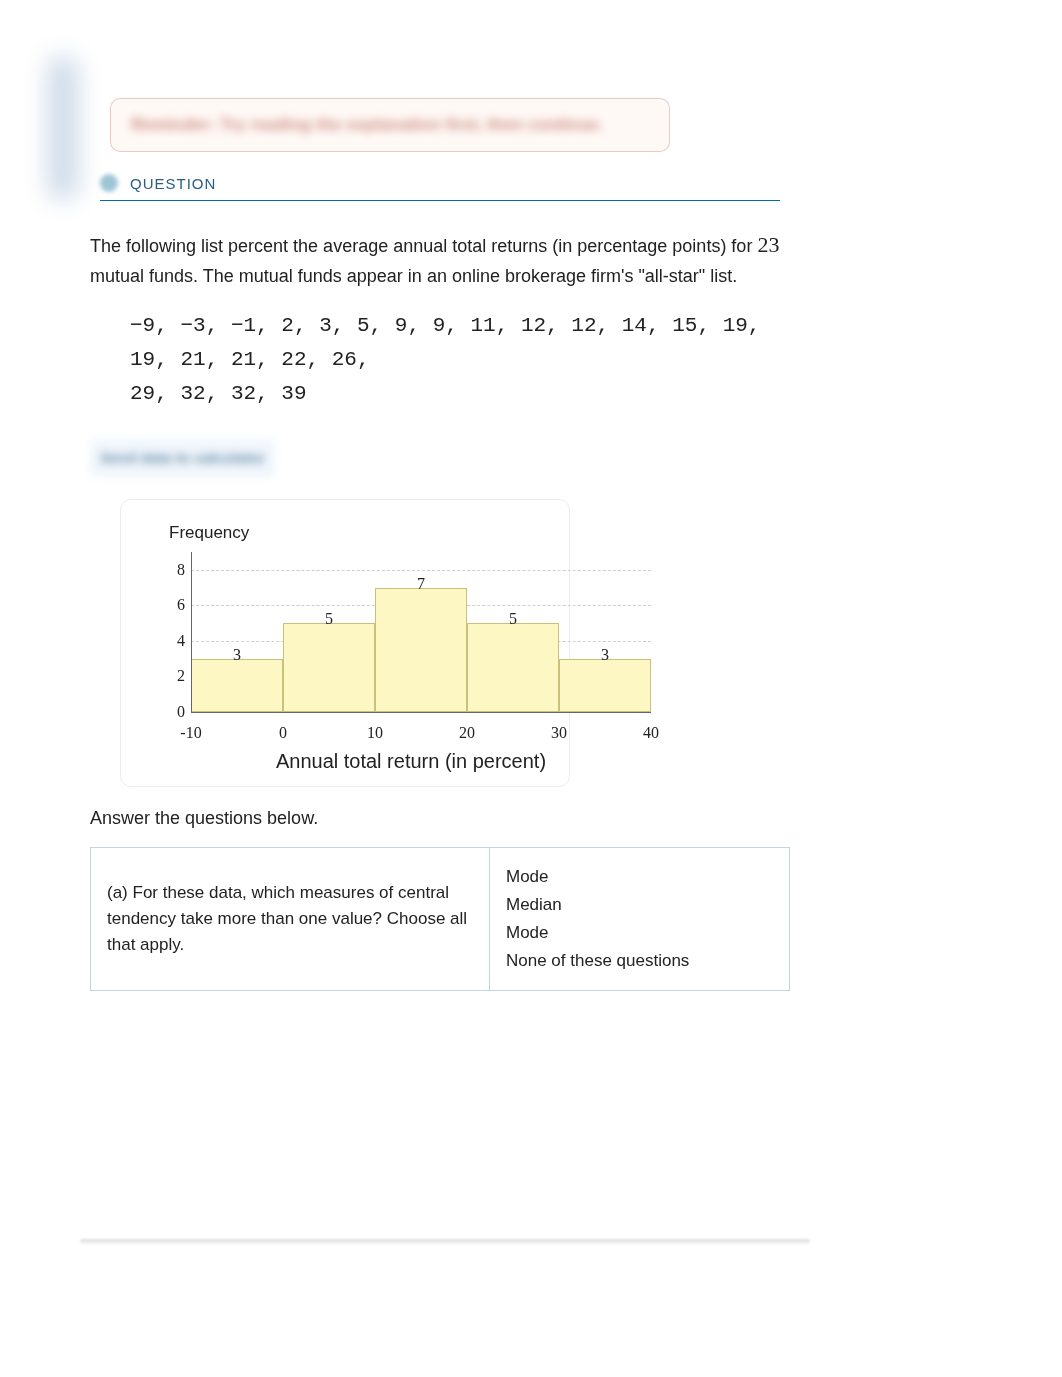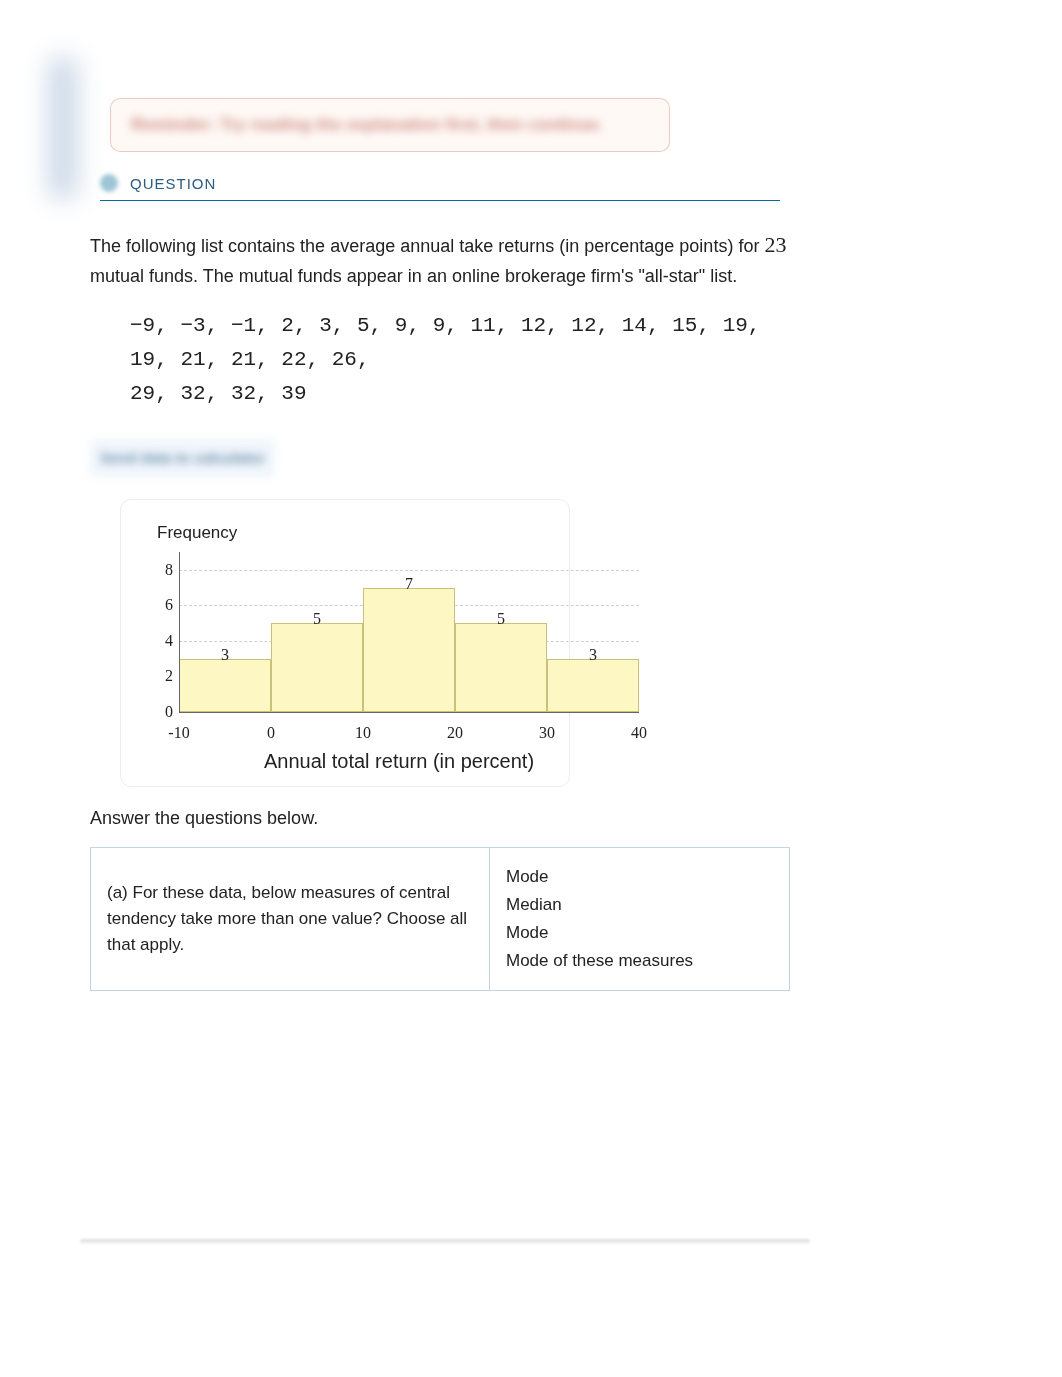--- a/index.html
+++ b/index.html
@@ -97,21 +97,21 @@
     font-size: 15px;
     filter: blur(4px);
     opacity: 0.7;
   }
   .chart-box {
     margin-top: 22px;
     margin-left: 30px;
     width: 450px;
     border: 1px solid #ededed;
     border-radius: 11px;
-    padding: 18px 20px 10px 8px;
+    padding: 18px 20px 10px 20px;
   }
   .ylabel {
     font-size: 17px;
     margin-left: 28px;
     margin-bottom: 4px;
   }
   .plot {
     position: relative;
     height: 190px;
     margin-left: 10px;
@@ -235,21 +235,21 @@
   <span>Reminder: Try reading the explanation first, then continue.</span>
 </div>
 
 <div class="section-header">
   <div class="dot"></div>
   <div class="section-label">QUESTION</div>
 </div>
 
 <div class="content">
   <p>
-    <span>The following list contains the average annual take returns (in percentage points) for </span><span class="num">23</span><span> mutual funds. The mutual funds appear in an online brokerage firm's "all-star" list.</span>
+    <span>The following list percent the average annual total returns (in percentage points) for </span><span class="num">23</span><span> mutual funds. The mutual funds appear in an online brokerage firm's "all-star" list.</span>
   </p>
 
   <div class="data-list" id="data-list"><span class="v">−9</span>, <span class="v">−3</span>, <span class="v">−1</span>, <span class="v">2</span>, <span class="v">3</span>, <span class="v">5</span>, <span class="v">9</span>, <span class="v">9</span>, <span class="v">11</span>, <span class="v">12</span>, <span class="v">12</span>, <span class="v">14</span>, <span class="v">15</span>, <span class="v">19</span>, <span class="v">19</span>, <span class="v">21</span>, <span class="v">21</span>, <span class="v">22</span>, <span class="v">26</span>, <br><span class="v">29</span>, <span class="v">32</span>, <span class="v">32</span>, <span class="v">39</span></div>
 
   <div class="blur-link">Send data to calculator</div>
 
   <div class="chart-box">
     <div class="ylabel">Frequency</div>
     <div class="plot" id="plot">
       <div class="yaxis" id="yaxis">
@@ -294,26 +294,26 @@
       <div class="axis-line" style="left:40px; top:160px; width:460px; height:1px;"></div>
     </div>
     <div class="xlabel">Annual total return (in percent)</div>
   </div>
 
   <div class="answer-prompt">Answer the questions below.</div>
 
   <table class="qa-table">
     <tbody>
         <tr>
-      <td>(a) For these data, below measures of central tendency take more than one value? Choose all that apply.</td>
+      <td>(a) For these data, which measures of central tendency take more than one value? Choose all that apply.</td>
       <td class="opts">
         <div class="opt">Mode</div>
         <div class="opt">Median</div>
         <div class="opt">Mode</div>
-        <div class="opt">Mode of these measures</div>
+        <div class="opt">None of these questions</div>
       </td>
     </tr>
   </tbody>
     </table>
   <div class="table-fade" style="top:882px;"></div>
 </div>
 
 <div class="footer-shadow"></div>
 
 </body></html>

